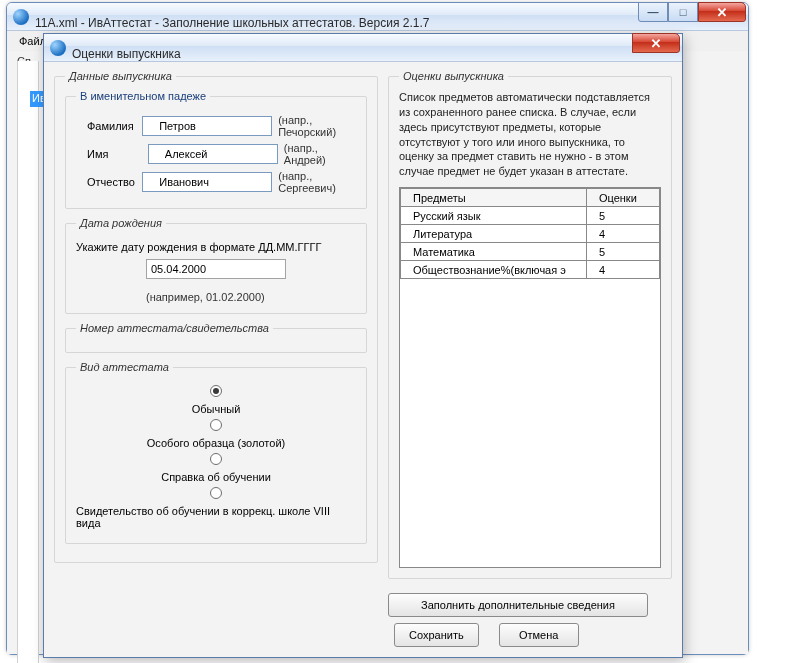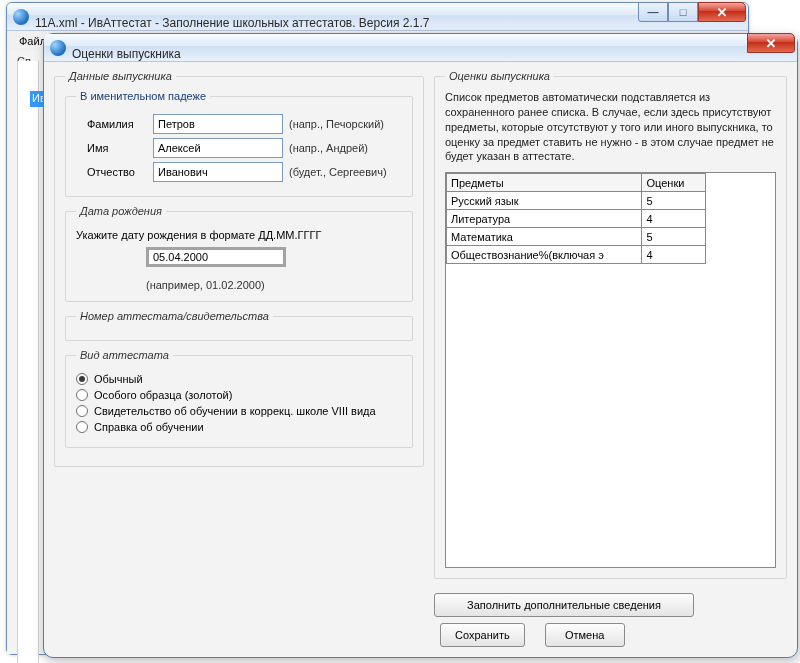--- a/index.html
+++ b/index.html
@@ -75,23 +75,23 @@
     width: 22px; height: 610px;
     background: #fff; border: 1px solid #d0d0d0; border-top: 0;
   }
   .outer-tab-stub { position: absolute; left: 10px; top: 4px; font-size: 11px; color: #333; }
   .outer-selected { position: absolute; left: 12px; top: 30px; width: 20px; background:#3399ff; color:#fff; overflow:hidden; height:16px; padding:1px 2px; }
 
   
   .dialog {
     position: absolute;
     left: 43px; top: 33px;
-    width: 755px; height: 625px;
+    width: 640px; height: 625px;
     border: 1px solid #5a7cab;
-    border-radius: 10px;
+    border-radius: 0;
     background: #f3f3f3;
     box-shadow: 2px 4px 12px rgba(0,0,0,0.25);
   }
   .dlg-titlebar {
     height: 28px;
     background: linear-gradient(to bottom, #f7fbff 0%, #dfeaf8 45%, #cfdff4 46%, #e8f1fc 100%);
     border-top-left-radius: 5px;
     border-top-right-radius: 5px;
     border-bottom: 1px solid #b7c7de;
     display: flex; align-items: center;
@@ -112,48 +112,48 @@
     border-radius: 2px;
     margin: 0 0 8px 0;
     padding: 8px 10px 10px 10px;
   }
   legend { padding: 0 4px; color: #1a3e7b; font-size: 11px; }
   legend.plain { color: #333; font-style: italic; }
   .col-right fieldset { flex: 1; display: flex; flex-direction: column; margin-bottom: 8px; }
 
   .name-row { display: flex; align-items: center; margin: 4px 0; gap: 6px; }
   .name-row .lbl { width: 60px; margin-left: 11px; }
-  .name-row input { width: 130px; height: 20px; border: 1px solid #7a9ac0; padding: 1px 4px; font: inherit; }
+  .name-row input { width: 130px; height: 20px; border: 1px solid #7a9ac0; padding: 1px 16px; font: inherit; }
   .hint { color: #333; }
 
   .dob-hint { margin: 4px 0 6px 0; }
   .dob-input-wrap { margin-left: 70px; }
-  .dob-input-wrap input { width: 140px; height: 20px; border: 3px solid #a3a3a3; padding: 1px 4px; font: inherit; }
+  .dob-input-wrap input { width: 140px; height: 20px; border: 1px solid #a3a3a3; padding: 1px 4px; font: inherit; }
   .sub-hint { color: #333; margin-top: 12px; }
 
   .cert-row { display: flex; align-items: center; gap: 10px; }
   .cert-row .lbl { width: 100px; }
   .cert-row input { width: 120px; height: 20px; border: 1px solid #7a9ac0; font: inherit; padding: 1px 4px; }
 
-  .radio-row { display: flex; align-items: center; margin: 4px 0; gap: 6px; }
+  .radio-row { display: flex; align-items: center; margin: 4px 0; gap: 6px; flex-direction: column; }
   .radio { width: 12px; height: 12px; border: 1px solid #6e6e6e; border-radius: 50%; display: inline-block; position: relative; background: #fff; }
   .radio.checked::after { content: ""; position: absolute; left: 2px; top: 2px; width: 6px; height: 6px; background: #3a3a3a; border-radius: 50%; }
 
   .info-text { color: #222; line-height: 1.35; margin-bottom: 8px; }
 
   .grades-table-wrap {
     flex: 1;
     border: 1px solid #888;
     background: #fff;
     overflow: hidden;
   }
   table.grades { border-collapse: collapse; width: 260px; }
   table.grades th, table.grades td {
     border: 1px solid #888;
-    padding: 2px 4px;
+    padding: 2px 12px;
     text-align: left;
     font-weight: normal;
     height: 18px;
     white-space: nowrap;
     overflow: hidden;
   }
   table.grades th { background: #f5f5f5; }
   table.grades td.subj { width: 160px; max-width: 160px; }
   table.grades td.scr, table.grades th.scr { width: 52px; }
 
@@ -224,21 +224,21 @@
             <span class="hint">(напр., Печорский)</span>
           </div>
           <div class="name-row">
             <span class="lbl">Имя</span>
             <input type="text" value="Алексей" style="">
             <span class="hint">(напр., Андрей)</span>
           </div>
           <div class="name-row">
             <span class="lbl">Отчество</span>
             <input type="text" value="Иванович" style="">
-            <span class="hint">(будет., Сергеевич)</span>
+            <span class="hint">(напр., Сергеевич)</span>
           </div>
         </fieldset>
 
         <fieldset>
           <legend class="plain">Дата рождения</legend>
           <div class="dob-hint">Укажите дату рождения в формате ДД.ММ.ГГГГ</div>
           <div class="dob-input-wrap">
             <input type="text" value="05.04.2000" style="">
             <div class="sub-hint">(например, 01.02.2000)</div>
           </div>
@@ -253,25 +253,25 @@
           <div class="radio-row">
             <span class="radio checked"></span>
             <span>Обычный</span>
           </div>
           <div class="radio-row">
             <span class="radio"></span>
             <span>Особого образца (золотой)</span>
           </div>
           <div class="radio-row">
             <span class="radio"></span>
-            <span>Свидетельство об обучении в коррекц. школе VIII вида</span>
+            <span>Справка об обучении</span>
           </div>
           <div class="radio-row">
             <span class="radio"></span>
-            <span>Справка об обучении</span>
+            <span>Свидетельство об обучении в коррекц. школе VIII вида</span>
           </div>
         </fieldset>
       </fieldset>
     </div>
 
     <div class="col-right">
       <fieldset>
         <legend class="plain">Оценки выпускника</legend>
         <div class="info-text">Список предметов автоматически подставляется из сохраненного ранее списка. В случае, если здесь присутствуют предметы, которые отсутствуют у того или иного выпускника, то оценку за предмет ставить не нужно - в этом случае предмет не будет указан в аттестате.</div>
         <div class="grades-table-wrap">

